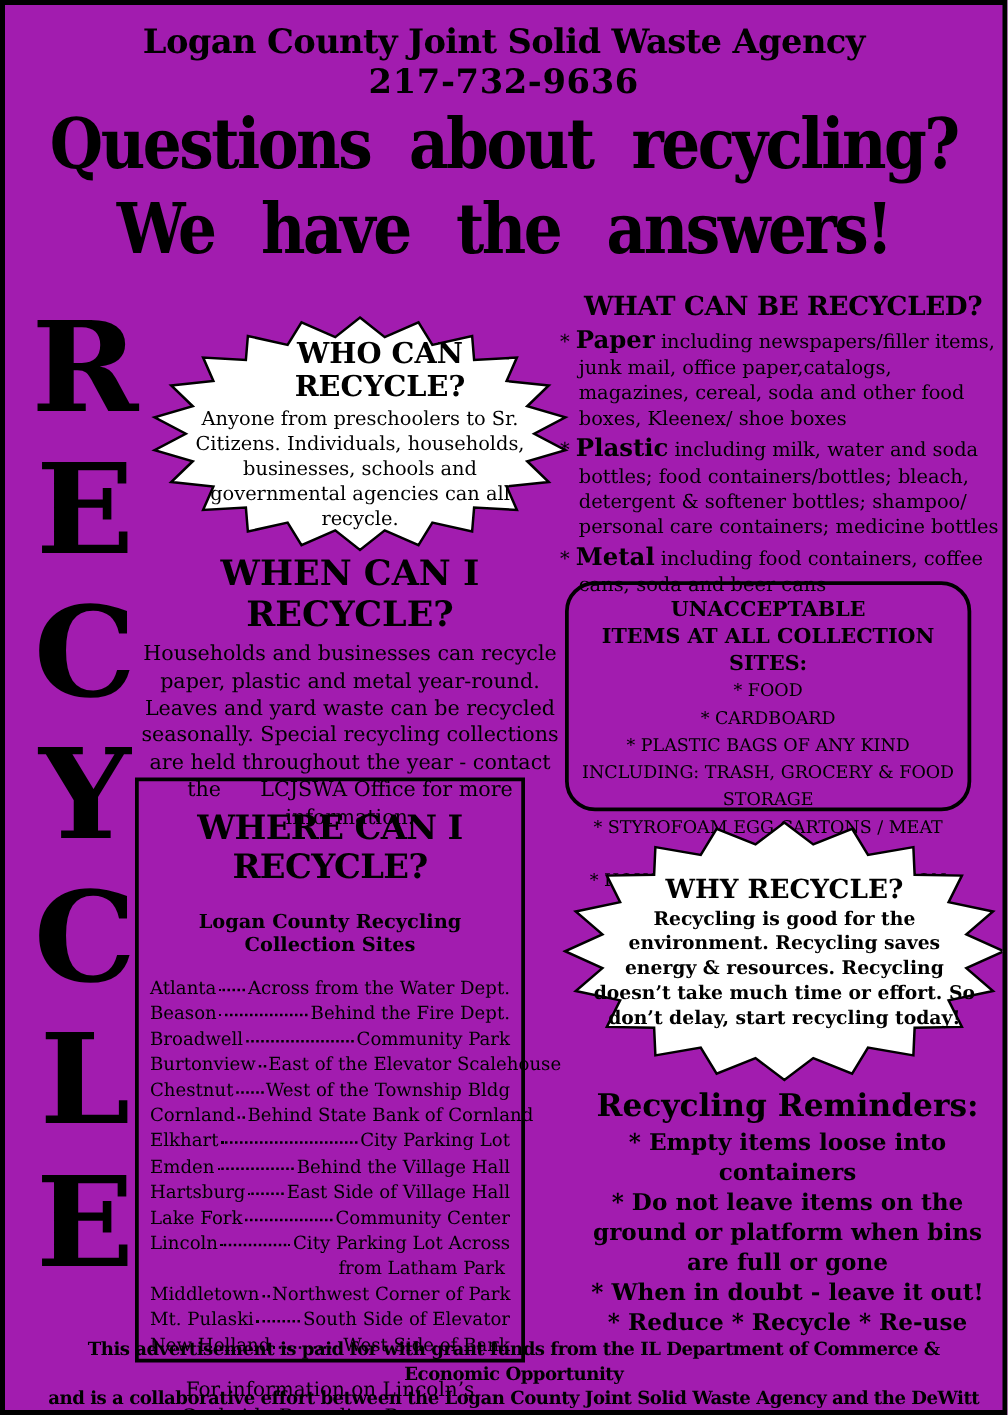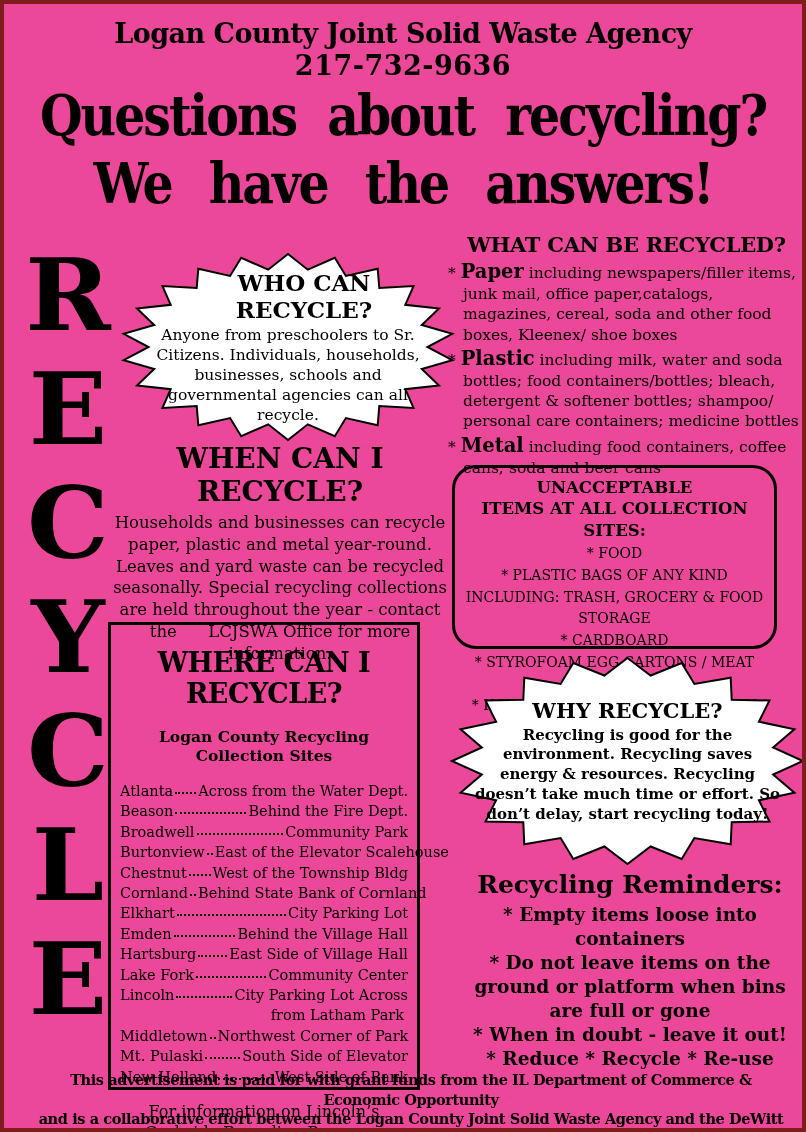--- a/index.html
+++ b/index.html
@@ -1,18 +1,18 @@
 <!DOCTYPE html>
 <html><head>
 <meta charset="utf-8">
 <style>
   html,body{margin:0;padding:0;background:#fff;}
   .page{
-    position:relative;width:806px;height:1132px;background:#ec4899;
-    border:4px solid #7f1d1d;box-sizing:border-box;overflow:hidden;
+    position:relative;width:806px;height:1132px;background:#a21caf;
+    border:4px solid #000000;box-sizing:border-box;overflow:hidden;
     font-family:"DejaVu Serif","Liberation Serif",serif;color:#000;
   }
   
   .header{position:absolute;top:14px;left:0;right:0;text-align:center;}
   .agency{font-size:27px;font-weight:bold;letter-spacing:-0.5px;}
   .phone{font-size:27px;font-weight:bold;margin-top:1px;letter-spacing:0.5px;}
   .headline{
     font-size:49px;font-weight:bold;line-height:60px;letter-spacing:-2px;
     word-spacing:16px;transform:scale(1,1.14);transform-origin:center top;white-space:nowrap;
   }
@@ -122,22 +122,22 @@
     <div class="what-item"><span>*</span> <span class="term">Metal</span> <span>including food containers, coffee cans; soda and beer cans</span></div>
   </div>
 
   <div class="unacc-box">
     <div class="unacc-title">
       <div>UNACCEPTABLE</div>
       <div>ITEMS AT ALL COLLECTION SITES:</div>
     </div>
     <div class="unacc-items">
       <div>* FOOD</div>
+      <div>* CARDBOARD</div>
       <div>* PLASTIC BAGS OF ANY KIND INCLUDING: TRASH, GROCERY &amp; FOOD STORAGE</div>
-      <div>* CARDBOARD</div>
       <div>* STYROFOAM EGG CARTONS / MEAT TRAYS</div>
       <div>* HOUSEHOLD/YARD/CONSTRUCTION WASTE</div>
     </div>
   </div>
 
   <div class="where-box">
     <div class="where-title">WHERE CAN I RECYCLE?</div>
     <div class="where-subtitle">Logan County Recycling Collection Sites</div>
     <div class="sites">
       <div class="site-row">

